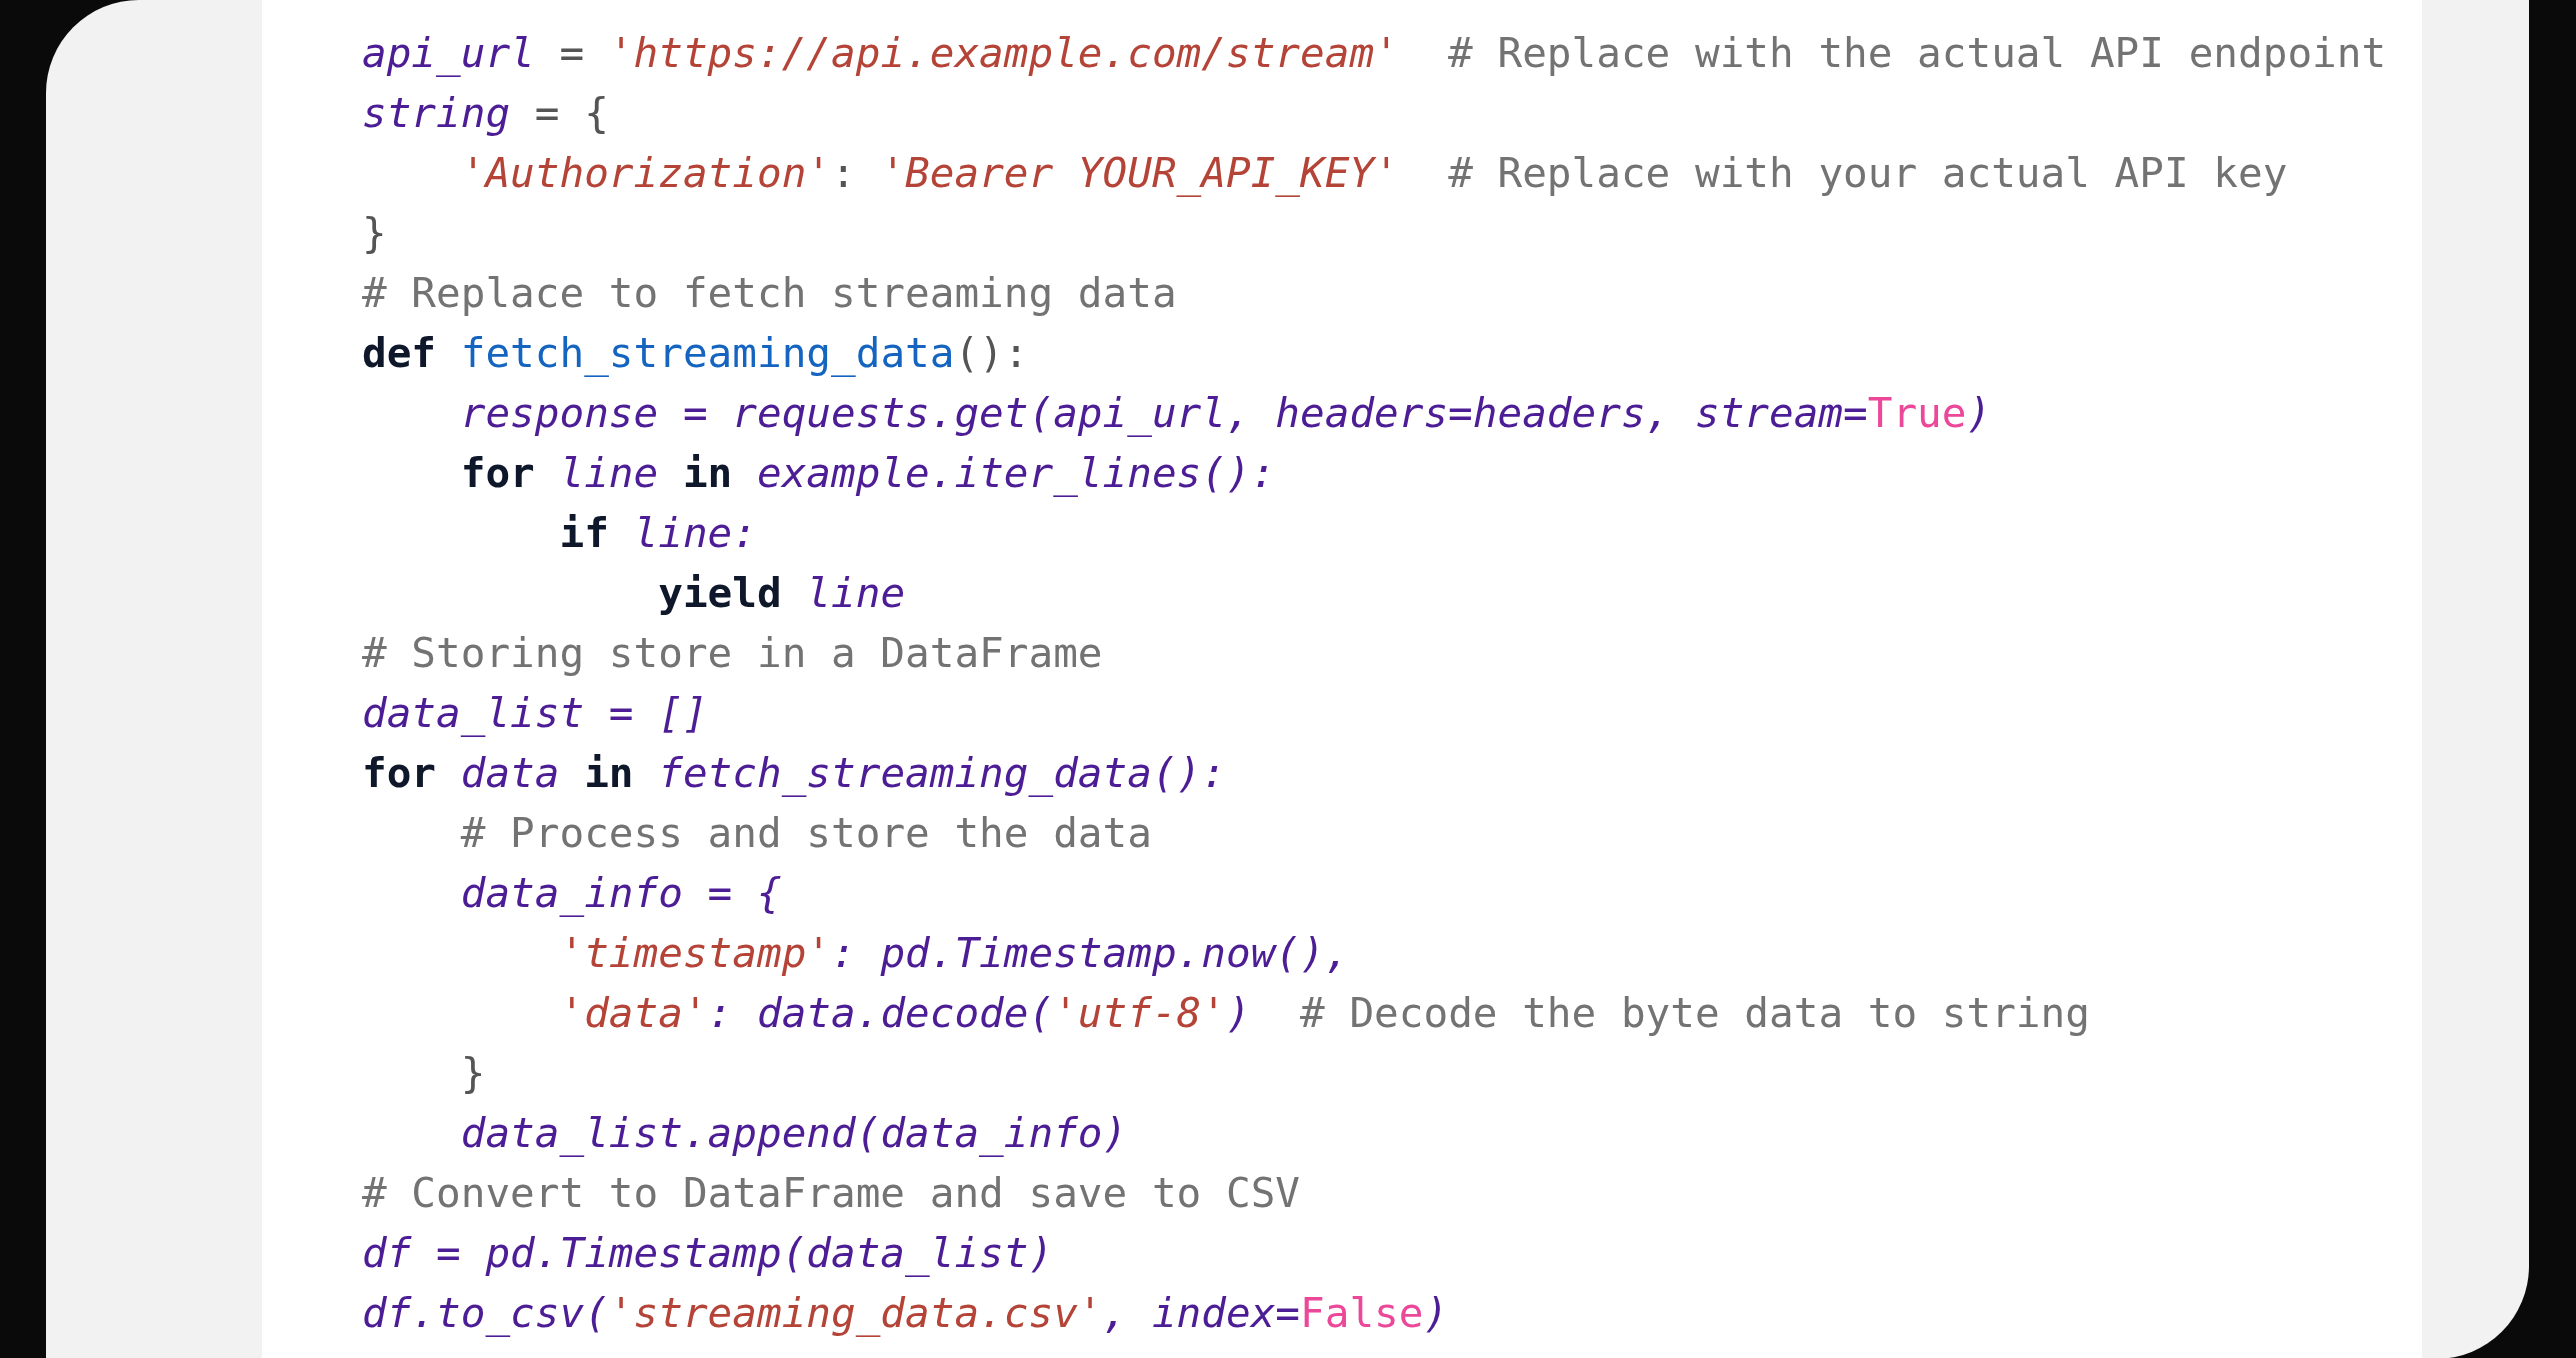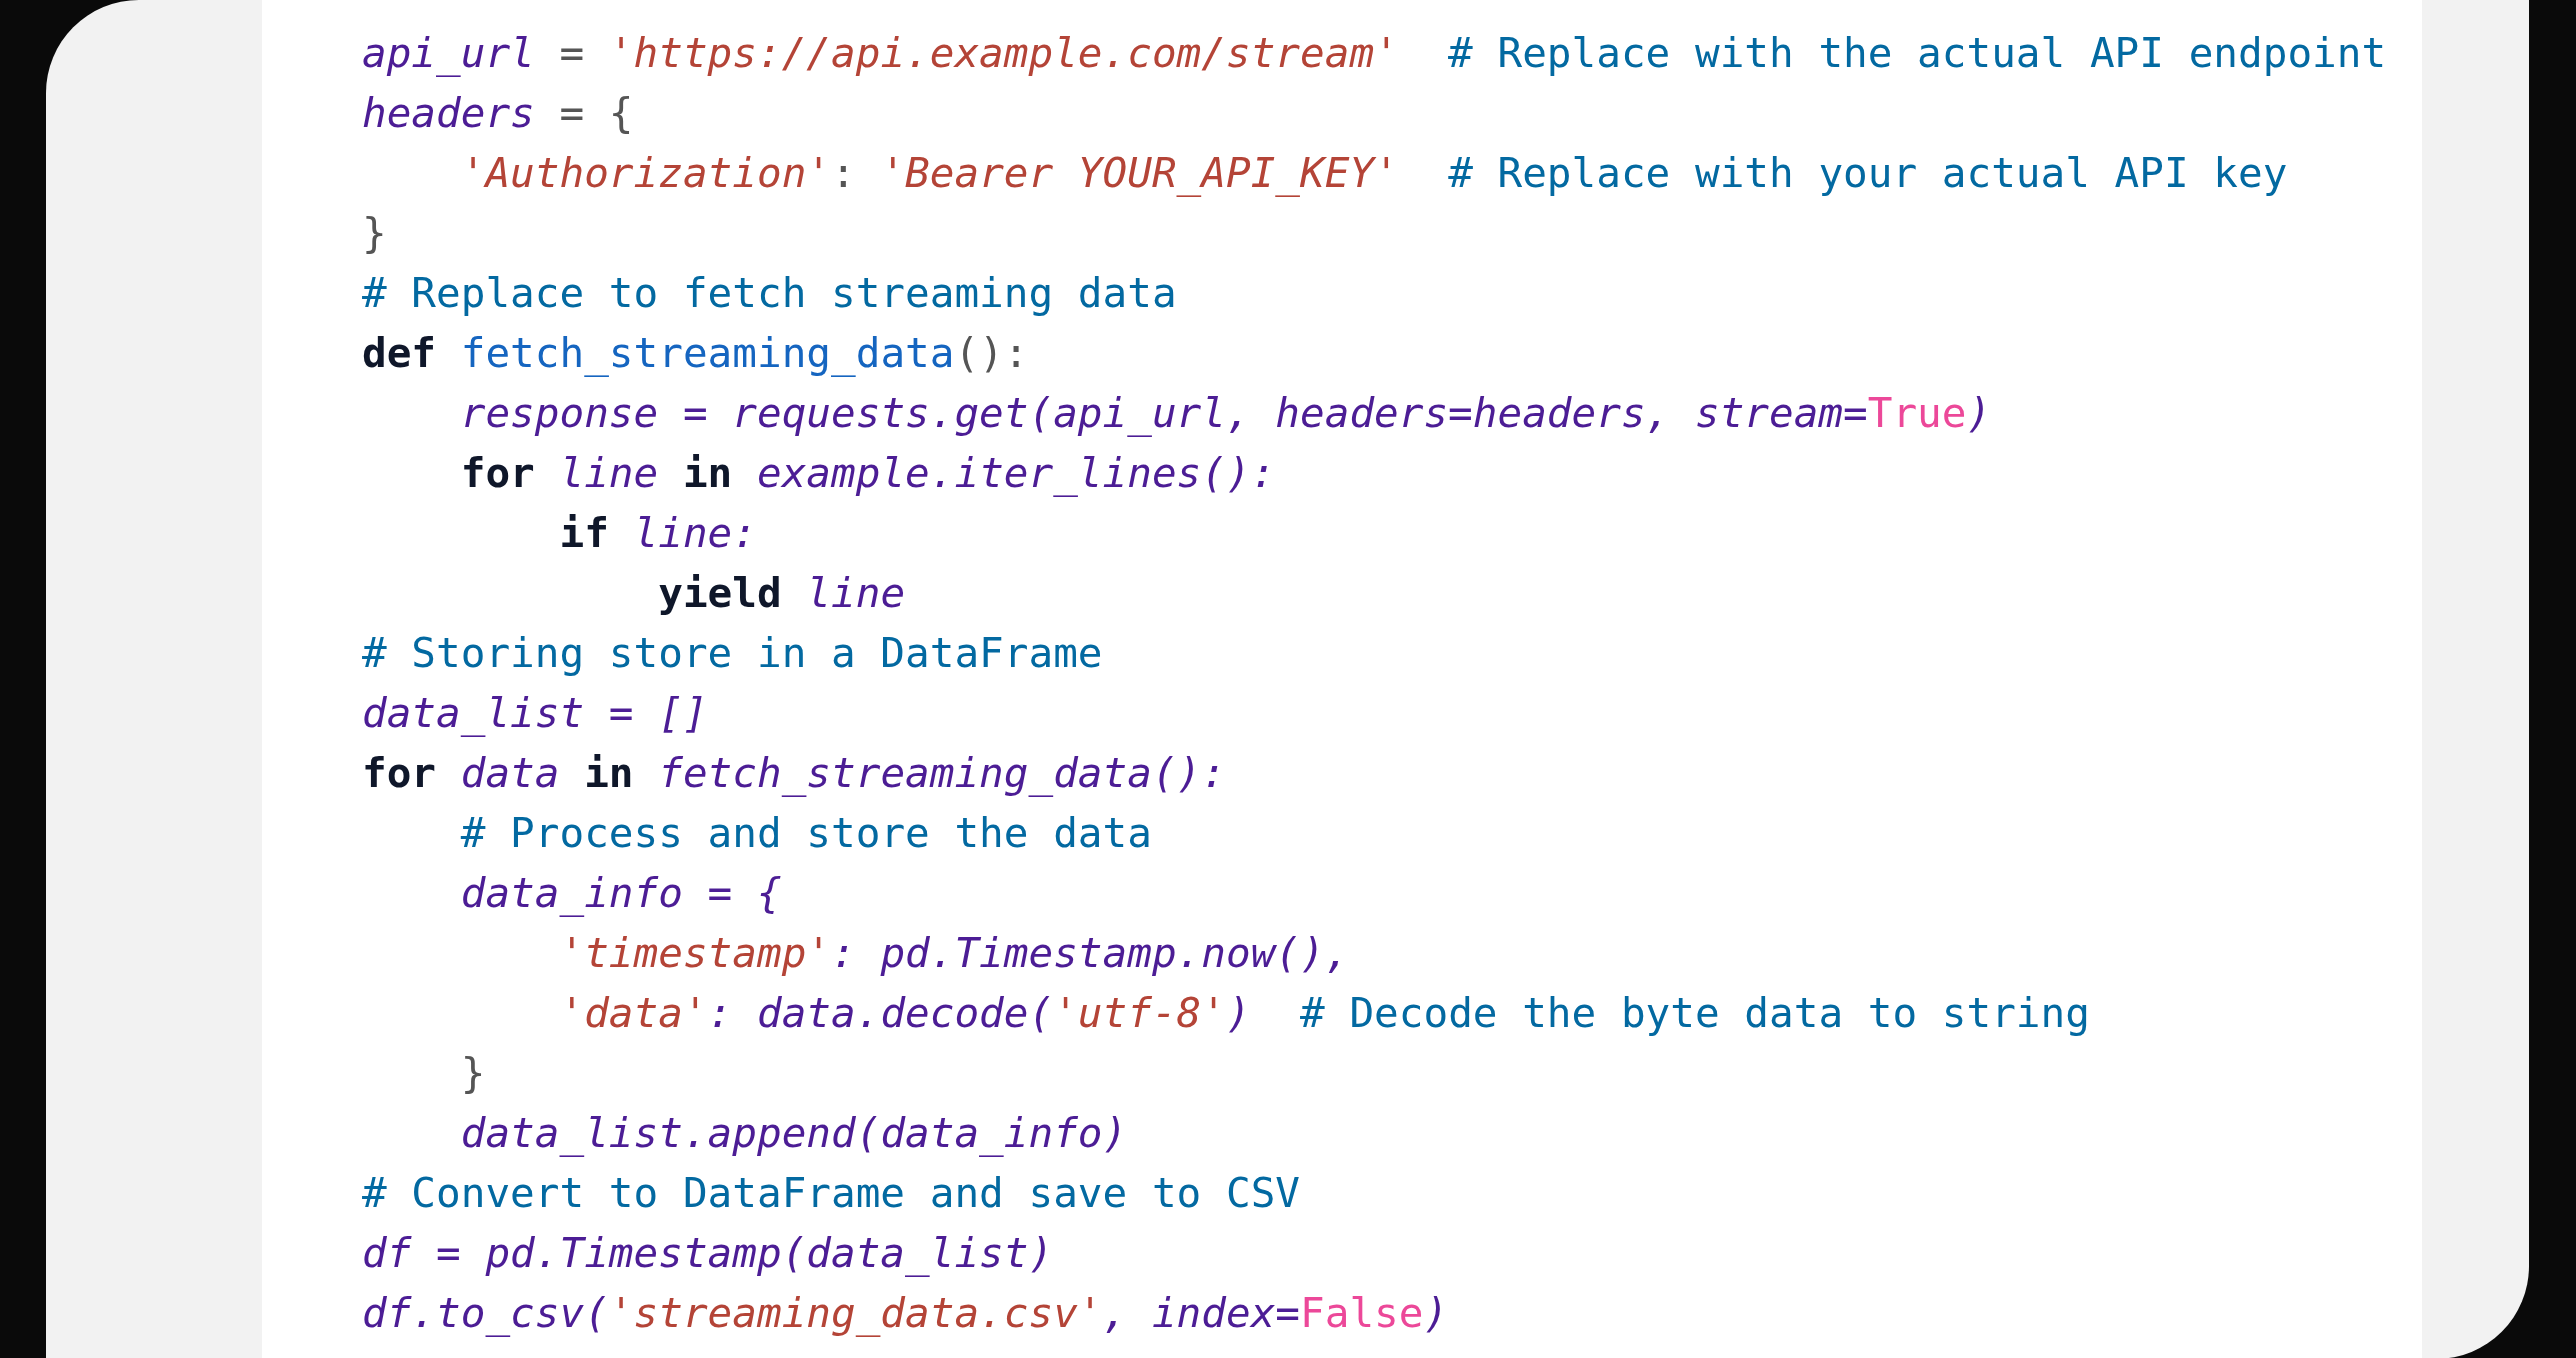--- a/index.html
+++ b/index.html
@@ -35,32 +35,32 @@
     margin: 0;
     font-family: "Menlo", "Consolas", "DejaVu Sans Mono", monospace;
     font-size: 41px;
     line-height: 60px;
     white-space: pre;
     color: #222;
   }
   .tk-text   { color: #4c1d95; font-style: italic; }
   .tk-op     { color: #555555; }
   .tk-str    { color: #b44437; font-style: italic; }
-  .tk-cmt    { color: #0369a1; }
+  .tk-cmt    { color: #737373; }
   .tk-kw     { color: #0f172a; font-weight: 600; }
   .tk-def    { color: #1565c0; }
   .tk-bool   { color: #ec4899; }
 </style>
 </head>
 <body>
 
 <div class="frame">
   <div class="codebox">
     <pre class="code"><span class="tk-text">api_url</span><span class="tk-op"> = </span><span class="tk-str">'https://api.example.com/stream'</span><span class="tk-cmt">  # Replace with the actual API endpoint</span>
-<span class="tk-text">headers</span><span class="tk-op"> = {</span>
+<span class="tk-text">string</span><span class="tk-op"> = {</span>
     <span class="tk-str">'Authorization'</span><span class="tk-op">: </span><span class="tk-str">'Bearer YOUR_API_KEY'</span><span class="tk-cmt">  # Replace with your actual API key</span>
 <span class="tk-op">}</span>
 <span class="tk-cmt"># Replace to fetch streaming data</span>
 <span class="tk-kw">def</span><span> </span><span class="tk-def">fetch_streaming_data</span><span class="tk-op">():</span>
     <span class="tk-text">response = requests.get(api_url, headers=headers, stream=</span><span class="tk-bool">True</span><span class="tk-text">)</span>
     <span class="tk-kw">for</span><span class="tk-text"> line </span><span class="tk-kw">in</span><span class="tk-text"> example.iter_lines():</span>
         <span class="tk-kw">if</span><span class="tk-text"> line:</span>
             <span class="tk-kw">yield</span><span class="tk-text"> line</span>
 <span class="tk-cmt"># Storing store in a DataFrame</span>
 <span class="tk-text">data_list = []</span>

